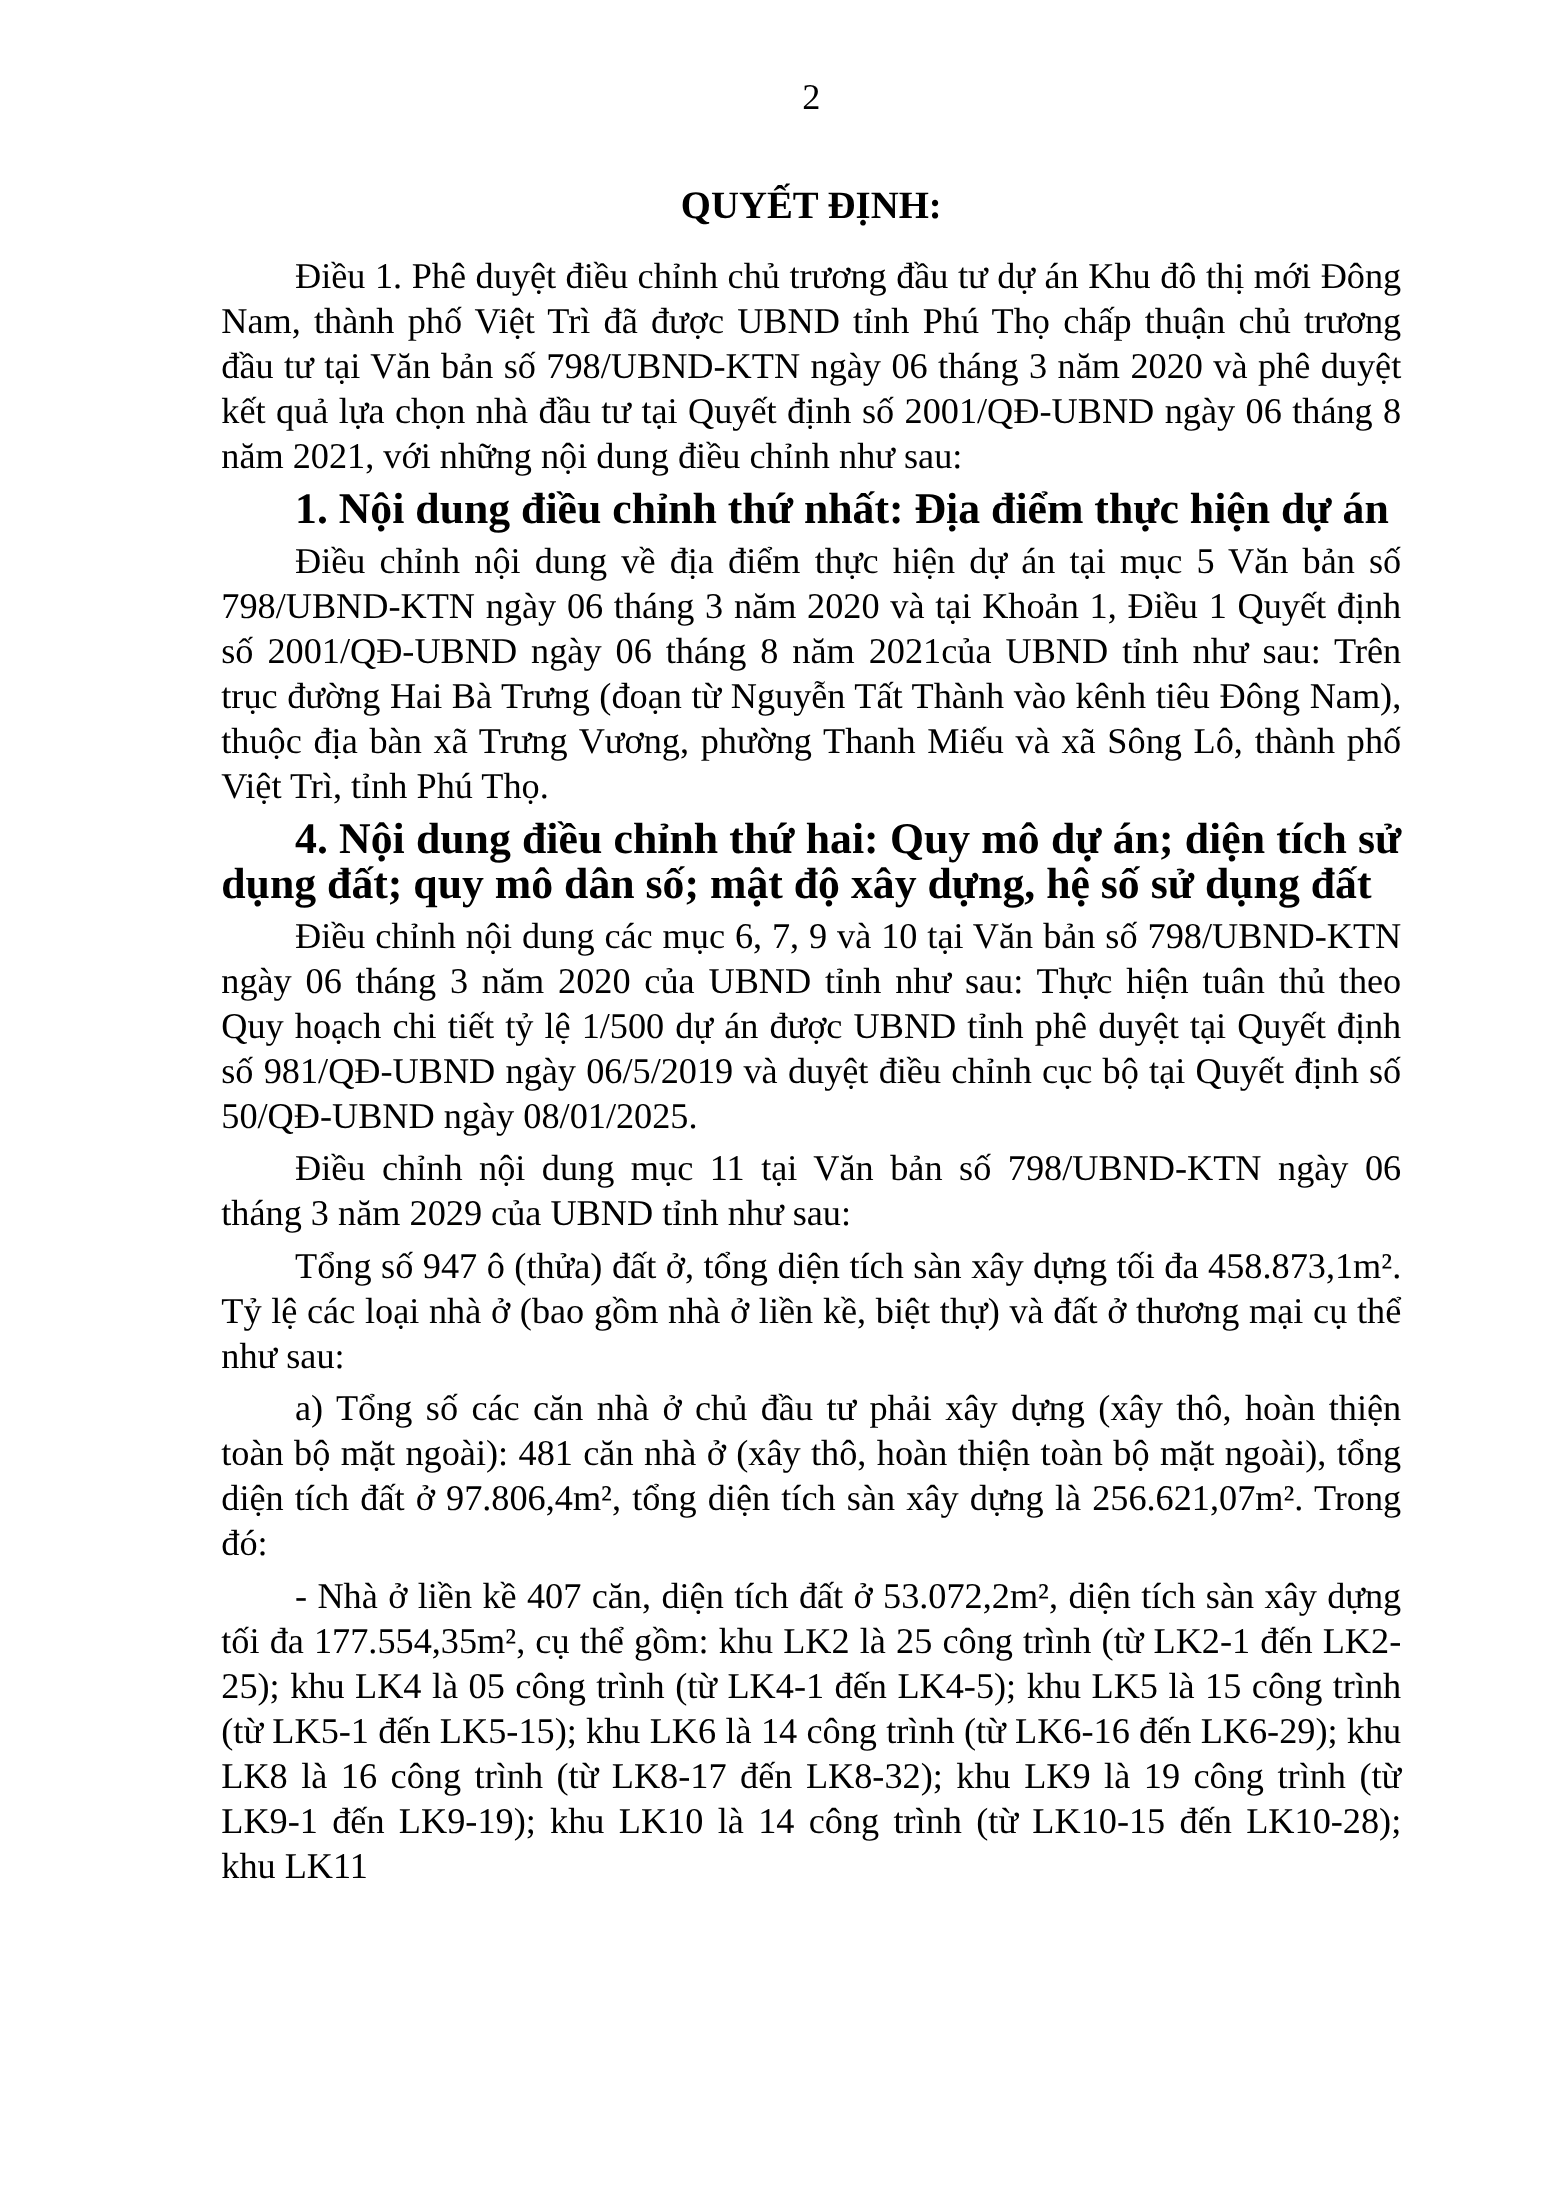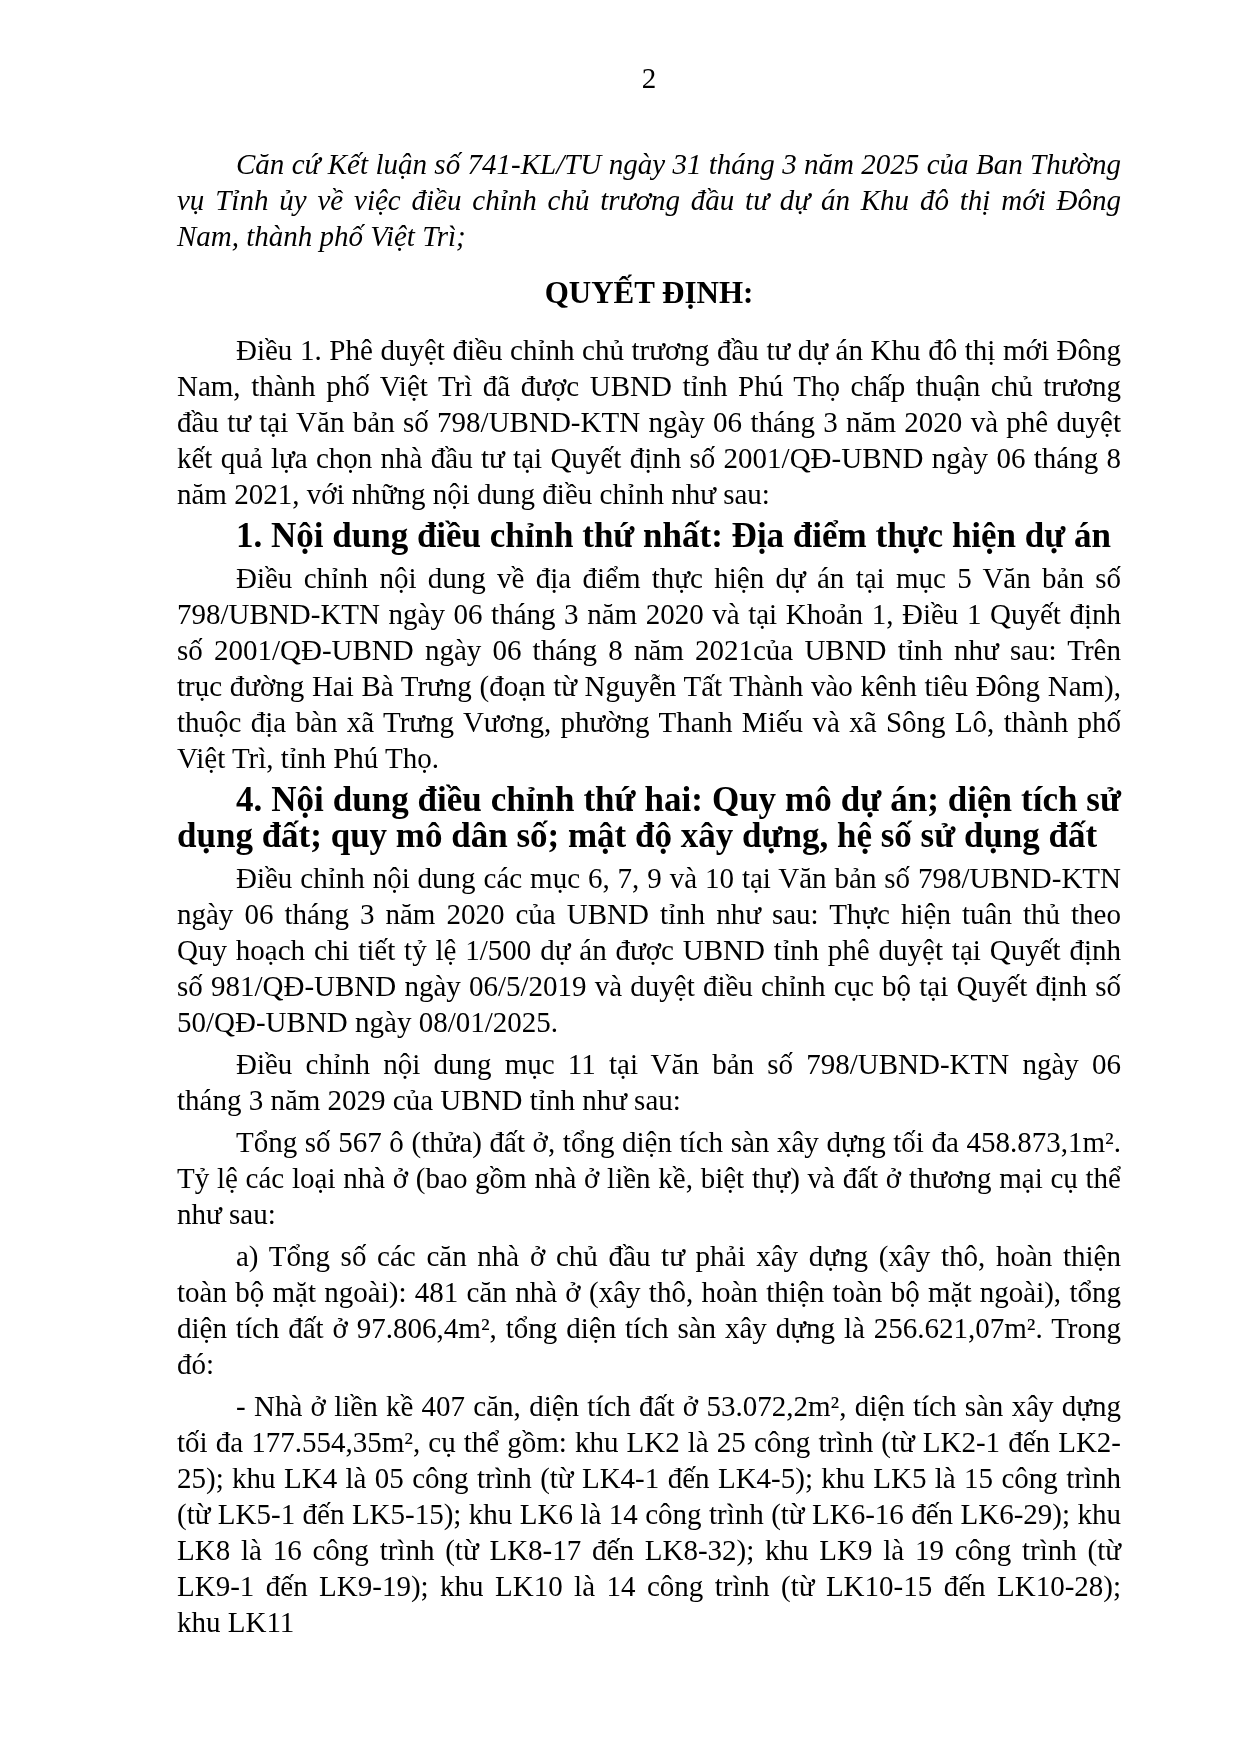--- a/index.html
+++ b/index.html
@@ -53,37 +53,36 @@
     font-weight: normal;
   }
 </style>
 </head>
 <body>
 
 <div class="page">
 
   <div class="page-number">2</div>
 
-  <p class="para italic">Căn cứ Kết luận số 741-KL/TU ngày 31 tháng 3 năm 2025 của Ban Thường vụ Tỉnh ủy về việc điều chỉnh chủ trương đầu tư dự án Khu đô thị mới Đông Nam, thành phố Việt Trì;</p>
 
 
   <div class="decision-heading">QUYẾT ĐỊNH:</div>
 
   <p class="para"><b class="lead">Điều 1.</b><span> Phê duyệt điều chỉnh chủ trương đầu tư dự án Khu đô thị mới Đông Nam, thành phố Việt Trì đã được UBND tỉnh Phú Thọ chấp thuận chủ trương đầu tư tại Văn bản số 798/UBND-KTN ngày 06 tháng 3 năm 2020 và phê duyệt kết quả lựa chọn nhà đầu tư tại Quyết định số 2001/QĐ-UBND ngày 06 tháng 8 năm 2021, với những nội dung điều chỉnh như sau:</span></p>
 
   <div class="section-heading">1. Nội dung điều chỉnh thứ nhất: Địa điểm thực hiện dự án</div>
 
   <p class="para">Điều chỉnh nội dung về địa điểm thực hiện dự án tại mục 5 Văn bản số 798/UBND-KTN ngày 06 tháng 3 năm 2020 và tại Khoản 1, Điều 1 Quyết định số 2001/QĐ-UBND ngày 06 tháng 8 năm 2021của UBND tỉnh như sau: Trên trục đường Hai Bà Trưng (đoạn từ Nguyễn Tất Thành vào kênh tiêu Đông Nam), thuộc địa bàn xã Trưng Vương, phường Thanh Miếu và xã Sông Lô, thành phố Việt Trì, tỉnh Phú Thọ.</p>
 
   <div class="section-heading">4. Nội dung điều chỉnh thứ hai: Quy mô dự án; diện tích sử dụng đất; quy mô dân số; mật độ xây dựng, hệ số sử dụng đất</div>
 
   <p class="para">Điều chỉnh nội dung các mục 6, 7, 9 và 10 tại Văn bản số 798/UBND-KTN ngày 06 tháng 3 năm 2020 của UBND tỉnh như sau: Thực hiện tuân thủ theo Quy hoạch chi tiết tỷ lệ 1/500 dự án được UBND tỉnh phê duyệt tại Quyết định số 981/QĐ-UBND ngày 06/5/2019 và duyệt điều chỉnh cục bộ tại Quyết định số 50/QĐ-UBND ngày 08/01/2025.</p>
 
 
   <p class="para">Điều chỉnh nội dung mục 11 tại Văn bản số 798/UBND-KTN ngày 06 tháng 3 năm 2029 của UBND tỉnh như sau:</p>
 
-  <p class="para">Tổng số 567 ô (thửa) đất ở, tổng diện tích sàn xây dựng tối đa 458.873,1m². Tỷ lệ các loại nhà ở (bao gồm nhà ở liền kề, biệt thự) và đất ở thương mại cụ thể như sau:</p>
+  <p class="para">Tổng số 947 ô (thửa) đất ở, tổng diện tích sàn xây dựng tối đa 458.873,1m². Tỷ lệ các loại nhà ở (bao gồm nhà ở liền kề, biệt thự) và đất ở thương mại cụ thể như sau:</p>
 
   <p class="para">a) Tổng số các căn nhà ở chủ đầu tư phải xây dựng (xây thô, hoàn thiện toàn bộ mặt ngoài): 481 căn nhà ở (xây thô, hoàn thiện toàn bộ mặt ngoài), tổng diện tích đất ở 97.806,4m², tổng diện tích sàn xây dựng là 256.621,07m². Trong đó:</p>
 
   <p class="para">- Nhà ở liền kề 407 căn, diện tích đất ở 53.072,2m², diện tích sàn xây dựng tối đa 177.554,35m², cụ thể gồm: khu LK2 là 25 công trình (từ LK2-1 đến LK2-25); khu LK4 là 05 công trình (từ LK4-1 đến LK4-5); khu LK5 là 15 công trình (từ LK5-1 đến LK5-15); khu LK6 là 14 công trình (từ LK6-16 đến LK6-29); khu LK8 là 16 công trình (từ LK8-17 đến LK8-32); khu LK9 là 19 công trình (từ LK9-1 đến LK9-19); khu LK10 là 14 công trình (từ LK10-15 đến LK10-28); khu LK11</p>
 
 </div>
 
 </body></html>

